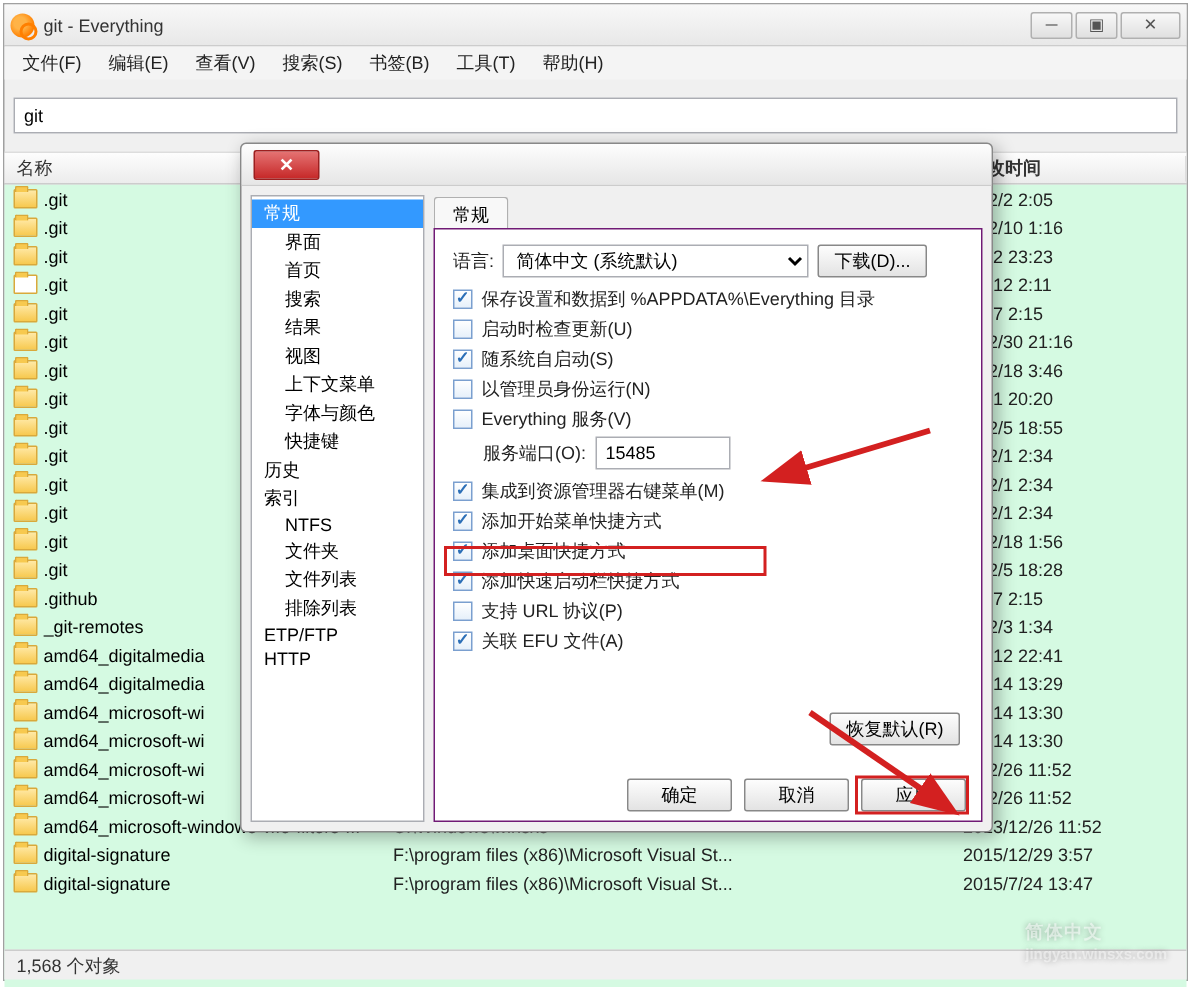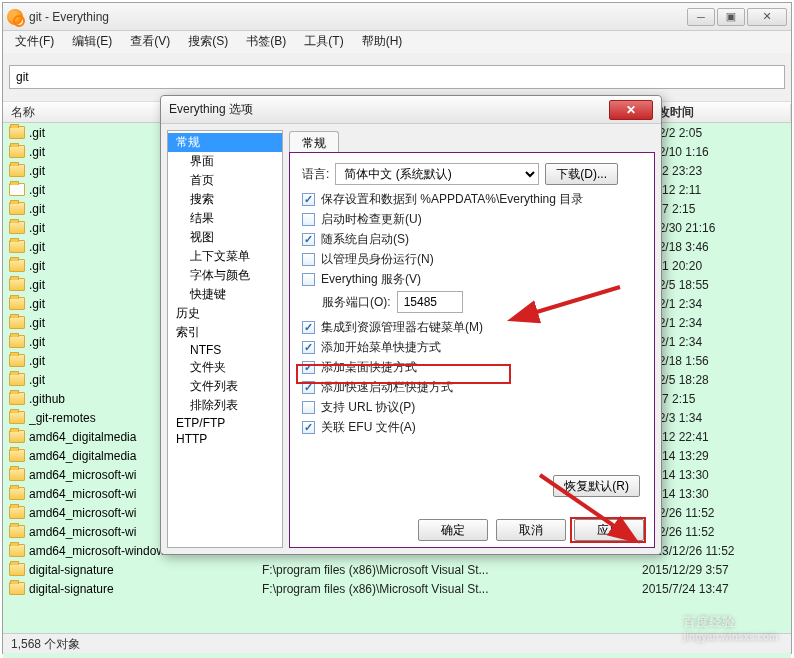--- a/index.html
+++ b/index.html
@@ -6,21 +6,21 @@
 body { background: #fff; width: 794px; height: 658px; position: relative; overflow: hidden; }
 
 .main-window { width: 790px; height: 652px; border: 1px solid #a0a0a0; background: #f0f0f0; position: absolute; top: 2px; left: 2px; }
 .titlebar { height: 28px; background: linear-gradient(#f8f8f8,#e8e8e8); display: flex; align-items: center; padding: 0 4px; border-bottom: 1px solid #ccc; }
 .titlebar .app-icon { width: 16px; height: 16px; background: radial-gradient(circle at 40% 40%, #ffb347 30%, #ff7f00 70%); border-radius: 50%; margin-right: 6px; position: relative; }
 .titlebar .app-icon::after { content:""; position:absolute; right:-2px; bottom:-2px; width:8px; height:8px; border:2px solid #ff7f00; border-radius:50%; background:transparent; }
 .titlebar .title-text { flex: 1; color: #333; }
 .win-btns { display: flex; gap: 2px; }
 .win-btns .wb { width: 28px; height: 18px; border: 1px solid #b0b0b0; background: linear-gradient(#f8f8f8,#e0e0e0); border-radius: 2px; display:flex; align-items:center; justify-content:center; color:#555; font-size:11px; }
 .win-btns .wb.close { width: 40px; }
-.menubar { height: 22px; display: flex; padding: 0 4px; background: #f4f4f4; gap: 2px; }
+.menubar { height: 22px; display: flex; align-items: center; padding: 0 4px; background: #f4f4f4; gap: 2px; }
 .menubar .mi { padding: 2px 8px; color: #222; cursor: default; }
 .search-bar { margin: 12px 6px; }
 .search-input { width: 100%; height: 24px; border: 1px solid #abadb3; padding: 2px 6px; background: #fff; }
 
 .headers { display: flex; background: linear-gradient(#fdfdfd,#ececec); border-top:1px solid #ddd; border-bottom: 1px solid #ccc; height: 22px; align-items: center; position: relative; }
 .headers .col { padding: 0 8px; color: #333; border-right: 1px solid #ddd; }
 .col-name { width: 255px; }
 .col-path { width: 325px; }
 .col-size { width: 55px; }
 .col-date { flex:1;font-weight:bold; }
@@ -51,21 +51,21 @@
 
 .right-panel { flex:1; display:flex; flex-direction:column; position:relative; }
 .tabhead { height: 22px; display:flex; }
 .tab { padding: 3px 12px; background: #f8f8f8; border: 1px solid #b0b0b0; border-bottom: none; border-radius: 3px 3px 0 0; position:relative; top:1px; }
 .tab-content { flex:1; border: 1px solid #701a75; background: #fff; padding: 10px 12px; position:relative; }
 
 .form-row { display: flex; align-items: center; margin-bottom: 6px; gap: 6px; }
 .label { color:#222; }
 select.sel { height: 22px; border: 1px solid #abadb3; background: #fff; padding: 1px 4px; width: 204px; }
 .btn { height: 22px; padding: 0 10px; border: 1px solid #888; background: linear-gradient(#fdfdfd,#e3e3e3); border-radius: 2px; cursor: default; }
-input.txt { height: 22px; border: 1px solid #abadb3; padding: 2px 6px; width: 66px; }
+input.txt { height: 22px; border: 1px solid #abadb3; padding: 2px 6px; width: 90px; }
 
 .chk-row { display:flex; align-items:center; margin: 3px 0; gap:6px; }
 .chk { width: 13px; height: 13px; border: 1px solid #7a9fcf; background: linear-gradient(#fff,#e6f0fa); display:inline-flex; align-items:center; justify-content:center; flex-shrink:0; }
 .chk.checked::after { content:"✓"; font-size: 11px; color: #2c6fb7; line-height: 1; font-weight:bold; }
 .chk-label { color:#222; }
 
 .highlight-box { position:absolute; border: 2px solid #d32020; pointer-events:none; }
 
 .dlg-buttons { position:absolute; bottom:6px; right:10px; display:flex; gap:8px; }
 .dlg-buttons .btn { width: 70px; text-align:center; }
@@ -292,21 +292,20 @@
       </div>
     </div>
 
   <div class="statusbar">
     <span>1,568 个对象</span>
   </div>
 </div>
 
 <div class="dialog">
   <div class="dlg-title">
-    <span class="t">Everything 选项</span>
     <div class="dlg-close">✕</div>
   </div>
   <div class="dlg-body">
     <div class="tree">
       <div class="tree-item sel">常规</div>
       <div class="tree-item sub">界面</div>
       <div class="tree-item sub">首页</div>
       <div class="tree-item sub">搜索</div>
       <div class="tree-item sub">结果</div>
       <div class="tree-item sub">视图</div>
@@ -418,15 +417,15 @@
       <defs>
         <marker id="ah2" markerWidth="10" markerHeight="10" refX="2" refY="3" orient="auto">
           <path d="M0,0 L0,6 L8,3 z" fill="#d32020"></path>
         </marker>
       </defs>
       <line x1="10" y1="5" x2="90" y2="60" stroke="#d32020" stroke-width="4" marker-end="url(#ah2)"></line>
     </svg>
 </div>
 
 <div class="watermark">
-  <span>百度经验</span>
+  <span>简体中文</span>
   <span class="sub">jingyan.winsxs.com</span>
 </div>
 
 </body></html>

